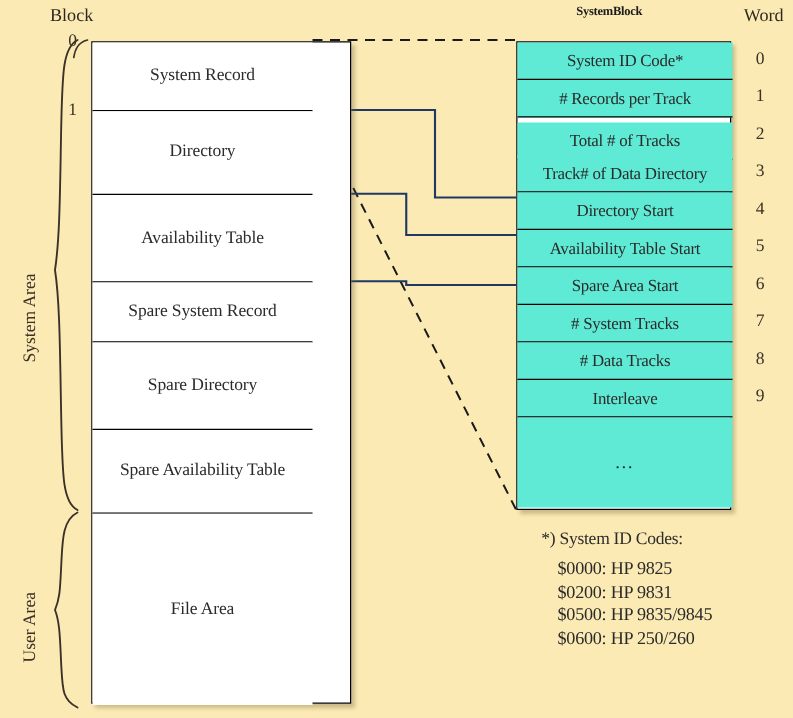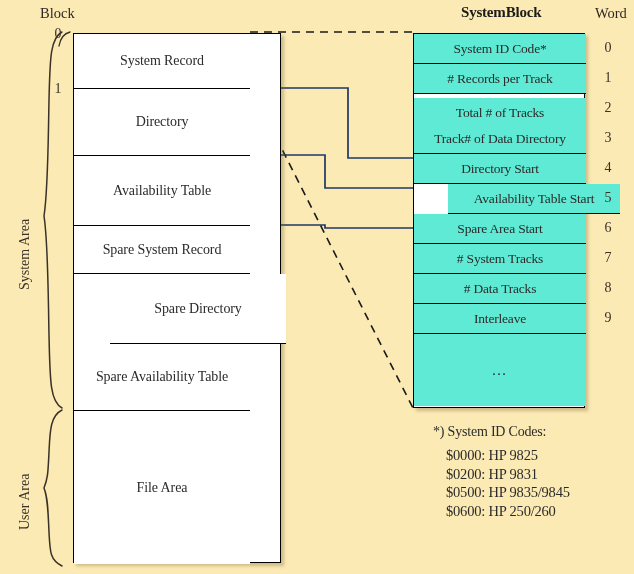--- a/index.html
+++ b/index.html
@@ -31,21 +31,21 @@
     font-size: 14px;
     line-height: 1;
     white-space: nowrap;
   }
   .lbl-head {
     font-size: 14.5px;
     color: #2f2820;
   }
   .lbl-bold {
     font-weight: bold;
-    font-size: 15px;
+    font-size: 10px;
     color: #1b1b1b;
     letter-spacing: -0.2px;
   }
   .vert {
     transform-origin: 0 0;
     transform: rotate(-90deg);
   }
 
   
   #block-column {
@@ -198,21 +198,21 @@
     </div>
     <div class="block-cell" style="top: 55px; height: 67px;">
       <span>Directory</span>
     </div>
     <div class="block-cell" style="top: 122px; height: 70px;">
       <span>Availability Table</span>
     </div>
     <div class="block-cell" style="top: 192px; height: 48px;">
       <span>Spare System Record</span>
     </div>
-    <div class="block-cell" style="top: 240px; height: 70px; margin-left: 36px;">
+    <div class="block-cell" style="top: 240px; height: 70px;">
       <span>Spare Directory</span>
     </div>
     <div class="block-cell" style="top: 310px; height: 67px;">
       <span>Spare Availability Table</span>
     </div>
     <div class="block-cell" style="top: 377px; height: 153px;">
       <span>File Area</span>
     </div>
   </div>
 
@@ -225,21 +225,21 @@
     </div>
     <div class="sb-cell" style="top: 64px;">
       <span>Total # of Tracks</span>
     </div>
     <div class="sb-cell" style="top: 90px;">
       <span>Track# of Data Directory</span>
     </div>
     <div class="sb-cell" style="top: 120px;">
       <span>Directory Start</span>
     </div>
-    <div class="sb-cell" style="top: 150px; margin-left: 34px;">
+    <div class="sb-cell" style="top: 150px;">
       <span>Availability Table Start</span>
     </div>
     <div class="sb-cell" style="top: 180px;">
       <span>Spare Area Start</span>
     </div>
     <div class="sb-cell" style="top: 210px;">
       <span># System Tracks</span>
     </div>
     <div class="sb-cell" style="top: 240px;">
       <span># Data Tracks</span>

